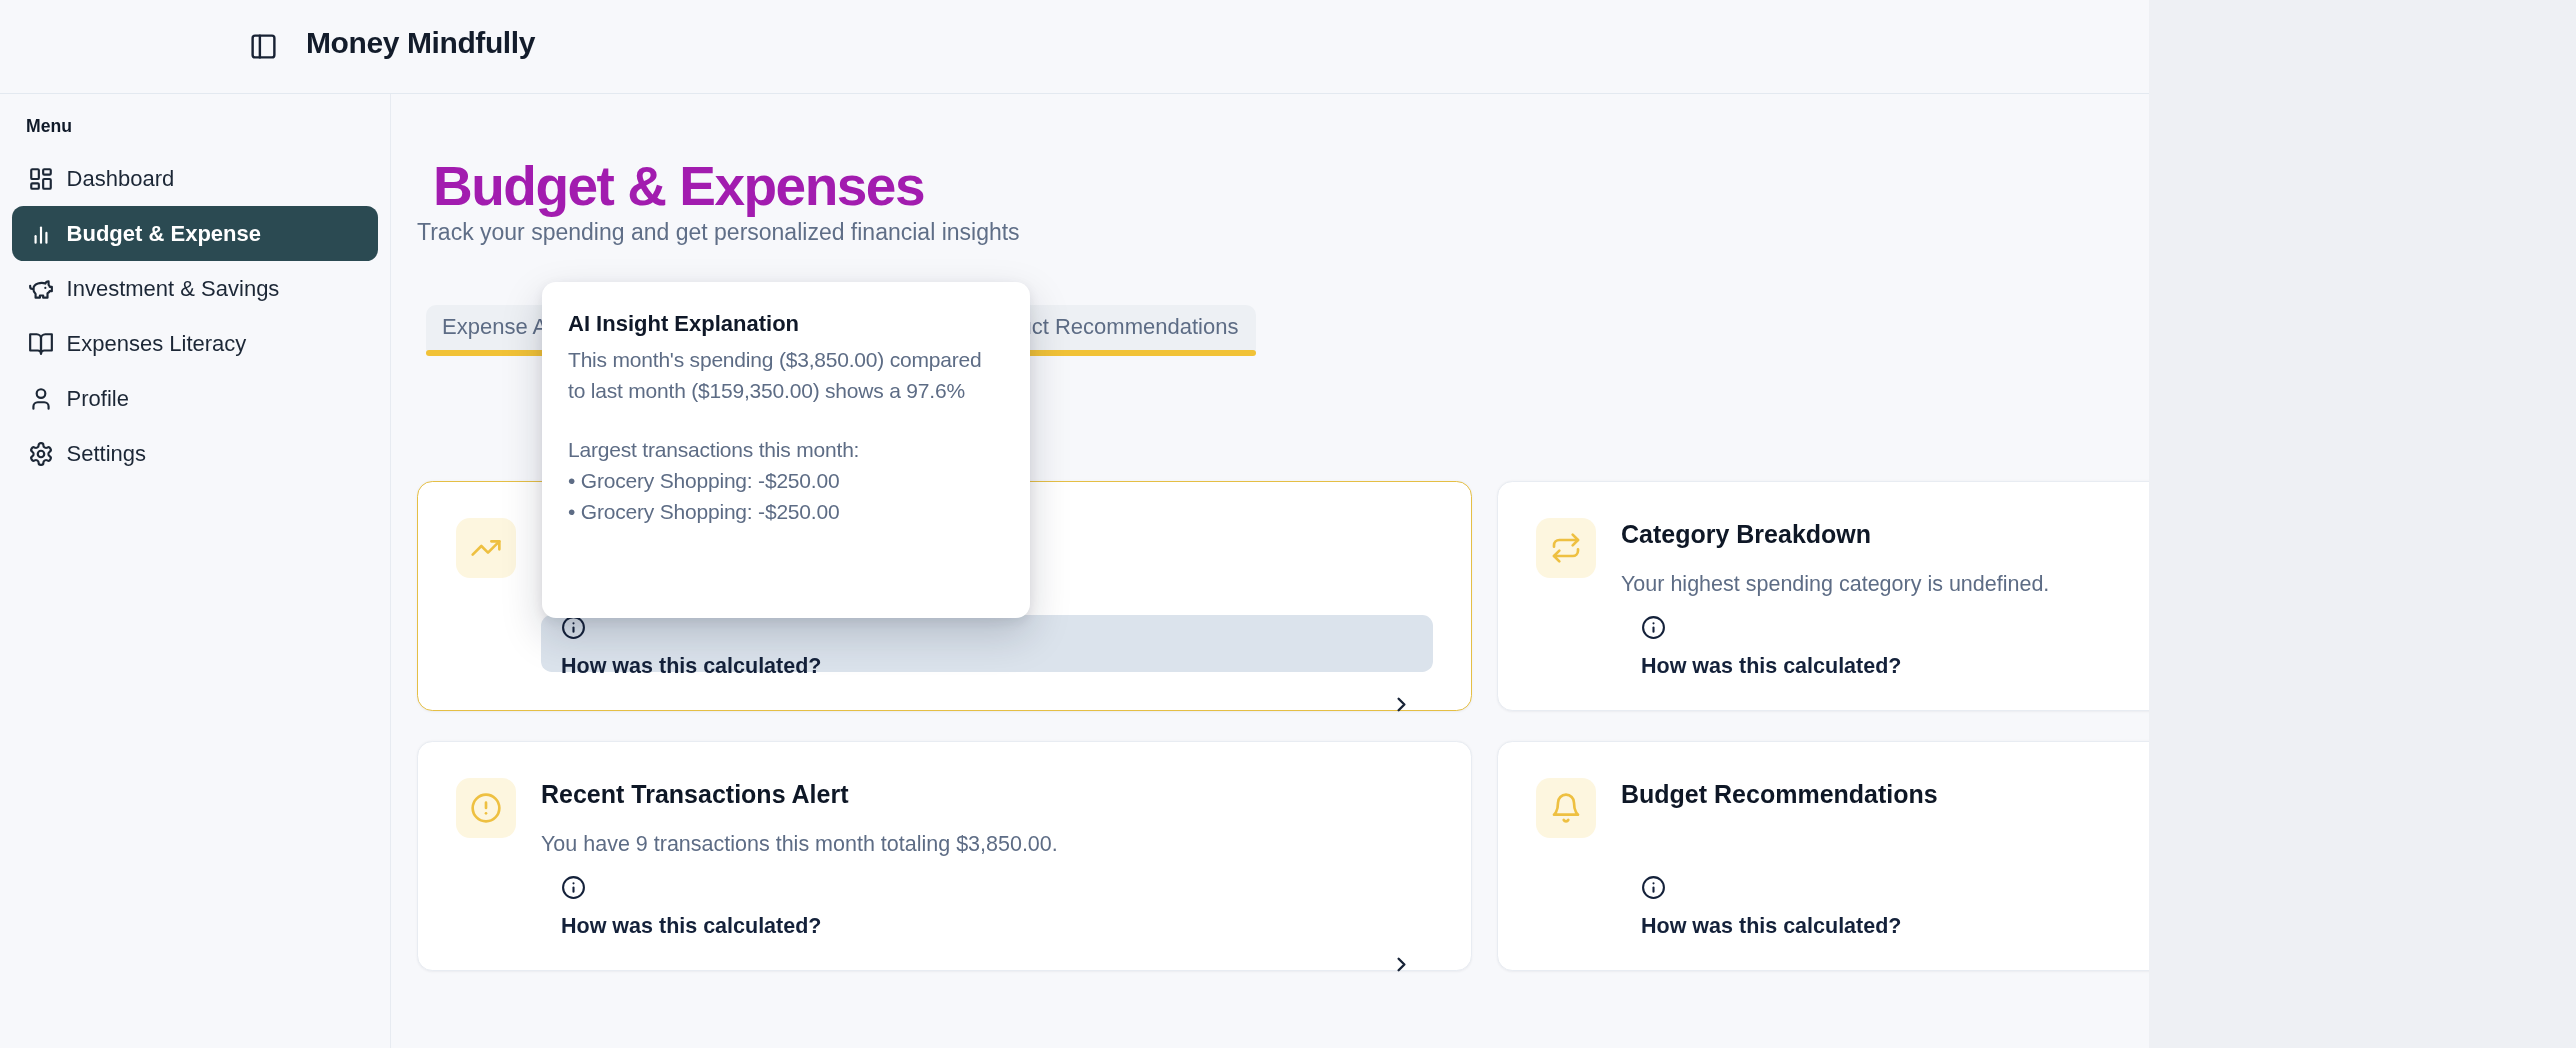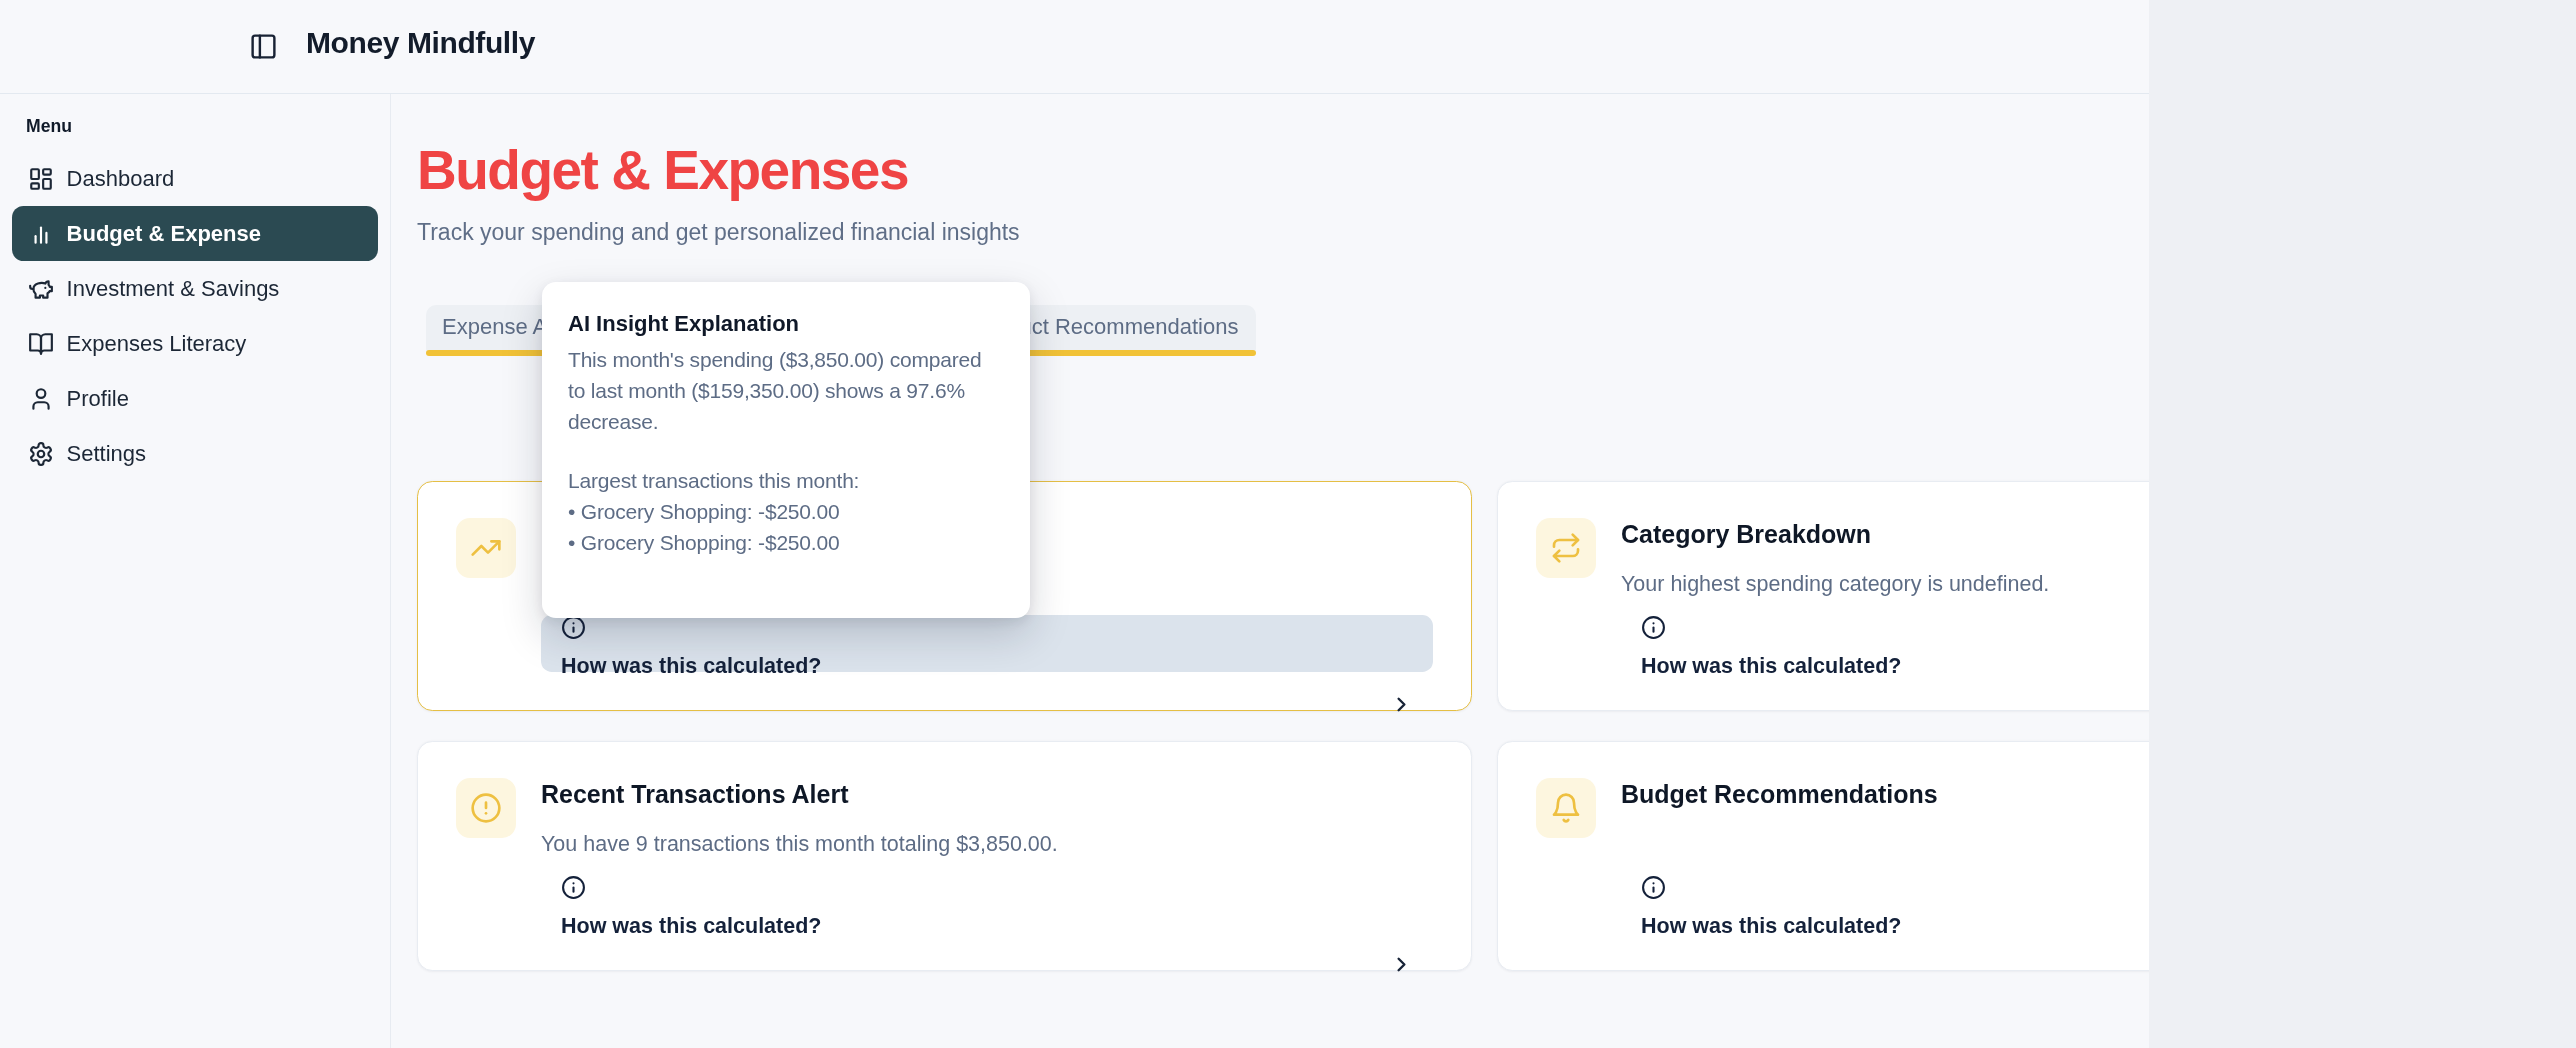--- a/index.html
+++ b/index.html
@@ -24,21 +24,21 @@
   .sidebar{position:absolute;top:94px;left:0;width:391px;height:955px;border-right:1.5px solid #e7ebf1;background:#f7f8fb;}
   .menu-label{position:absolute;left:26px;top:21.5px;font-size:17.6px;font-weight:700;color:#101a29;}
   .nav{position:absolute;top:57px;left:0;right:0;}
   .nav-item{height:55px;margin:0 12.3px;border-radius:11.5px;display:flex;align-items:center;gap:13px;padding:0 0 0 15.3px;
     font-size:22px;font-weight:500;color:#1c2736;cursor:pointer;white-space:nowrap;}
   .nav-item .nav-ico{width:26px;height:26px;flex:0 0 26px;color:#1c2736;}
   .nav-item.active{background:#2b4a52;color:#fff;font-weight:700;}
   .nav-item.active .nav-ico{color:#fff;}
 
   
-  .page-title{position:absolute;left:417px;top:140px;margin:0;font-size:55px;line-height:60px;font-weight:800;color:#ef4444;letter-spacing:-1.5px;white-space:nowrap;}
+  .page-title{position:absolute;left:417px;top:140px;margin:16px;font-size:55px;line-height:60px;font-weight:800;color:#a21caf;letter-spacing:-1.5px;white-space:nowrap;}
   .page-subtitle{position:absolute;left:417px;top:219px;font-size:23px;color:#5f6e87;white-space:nowrap;}
 
   
   .tabstrip{position:absolute;left:426px;top:305px;width:830px;height:51px;background:#edf0f4;border-radius:10px 10px 7px 7px;}
   .tabstrip .tab-underline{position:absolute;left:0;right:0;bottom:0;height:6.1px;background:#f1c237;border-radius:4.6px;}
   .tab{position:absolute;top:0;height:44px;display:flex;align-items:center;font-size:22px;color:#5d6c85;font-weight:500;white-space:nowrap;cursor:pointer;background:none;border:none;padding:0;}
   .tab.tab-0{left:16px;}
   .tab.tab-1{right:17.6px;}
 
   
@@ -286,21 +286,20 @@
           </svg>
       </span>
     </div>
   </div>
 
   <div class="ai-tooltip">
     <div class="tt-title">AI Insight Explanation</div>
     <div class="tt-body">
       <div class="tt-line">This month's spending ($3,850.00) compared</div>
       <div class="tt-line">to last month ($159,350.00) shows a 97.6%</div>
-      <div class="tt-line">decrease.</div>
       <div class="tt-spacer"></div>
       <div class="tt-line">Largest transactions this month:</div>
       <div class="tt-line">• Grocery Shopping: -$250.00</div>
       <div class="tt-line">• Grocery Shopping: -$250.00</div>
     </div>
   </div>
 
 </div>
 
 

